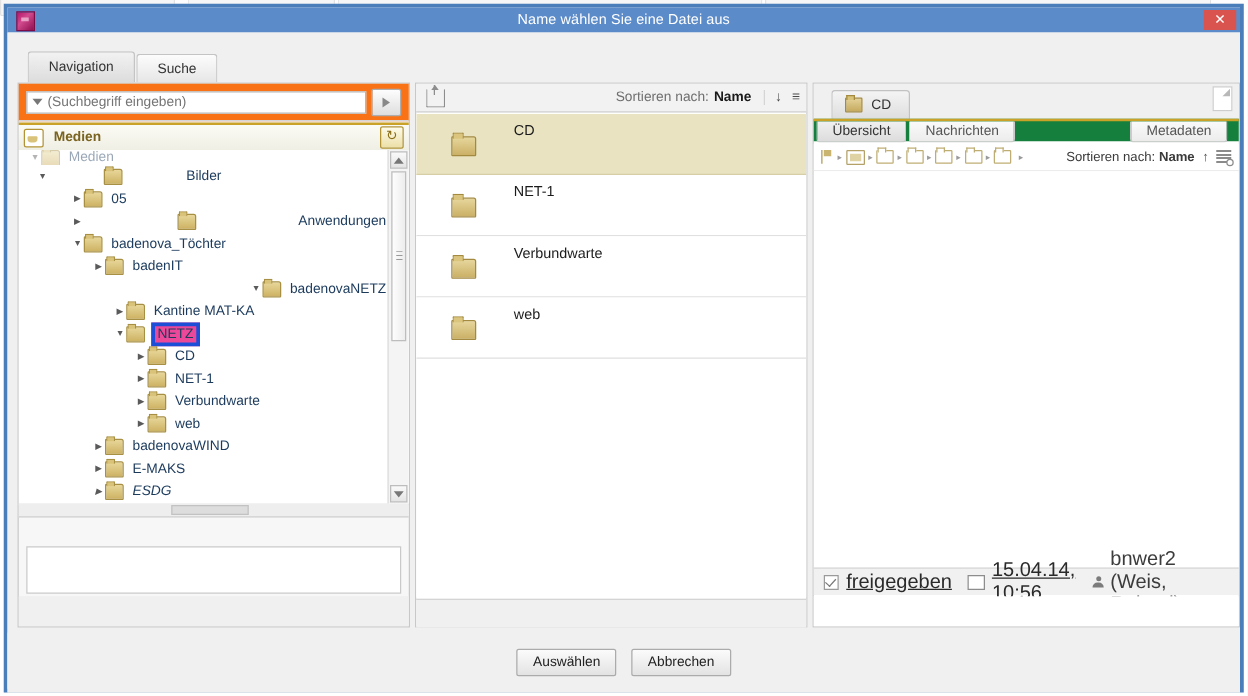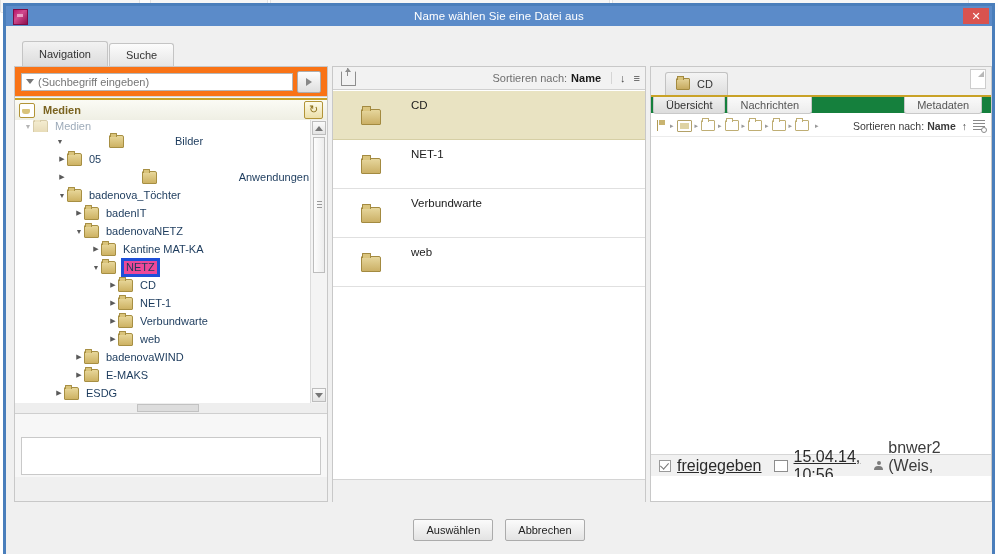--- a/index.html
+++ b/index.html
@@ -215,21 +215,21 @@
           <div id="refresh-btn">↻</div>
         </div>
 
         <div id="treebox">
           <div id="treescroll">
               <div class="tnode" style="padding-left: 8px; height: 12px; overflow: hidden; opacity: 0.45;">
                 <span class="arw">▼</span>
                 <span class="fld"></span>
                 <span class="lbl">Medien</span>
               </div>
-              <div class="tnode" style="padding-left: 40px; gap: 44px;">
+              <div class="tnode" style="padding-left: 14px; gap: 44px;">
                 <span class="arw">▼</span>
                 <span class="fld"></span>
                 <span class="lbl">Bilder</span>
               </div>
               <div class="tnode" style="padding-left: 42px;">
                 <span class="arw">▶</span>
                 <span class="fld"></span>
                 <span class="lbl">05</span>
               </div>
               <div class="tnode" style="padding-left: 42px; justify-content: space-between;">
@@ -240,21 +240,21 @@
               <div class="tnode" style="padding-left: 42px;">
                 <span class="arw">▼</span>
                 <span class="fld"></span>
                 <span class="lbl">badenova_Töchter</span>
               </div>
               <div class="tnode" style="padding-left: 59px;">
                 <span class="arw">▶</span>
                 <span class="fld"></span>
                 <span class="lbl">badenIT</span>
               </div>
-              <div class="tnode" style="padding-left: 59px;">
+              <div class="tnode" style="padding-left: 59px; justify-content: flex-end;">
                 <span class="arw">▼</span>
                 <span class="fld"></span>
                 <span class="lbl">badenovaNETZ</span>
               </div>
               <div class="tnode" style="padding-left: 76px;">
                 <span class="arw">▶</span>
                 <span class="fld"></span>
                 <span class="lbl">Kantine MAT-KA</span>
               </div>
               <div class="tnode sel" style="padding-left: 76px;">
@@ -285,21 +285,21 @@
               <div class="tnode" style="padding-left: 59px;">
                 <span class="arw">▶</span>
                 <span class="fld"></span>
                 <span class="lbl">badenovaWIND</span>
               </div>
               <div class="tnode" style="padding-left: 59px;">
                 <span class="arw">▶</span>
                 <span class="fld"></span>
                 <span class="lbl">E-MAKS</span>
               </div>
-              <div class="tnode" style="padding-left: 39px;">
+              <div class="tnode" style="padding-left: 59px; font-style: italic;">
                 <span class="arw">▶</span>
                 <span class="fld"></span>
                 <span class="lbl">ESDG</span>
               </div>
             </div>
           <div id="tvscroll">
             <div class="sbtn" id="tvup">
                 <i></i>
               </div>
             <div id="tvthumb"></div>

